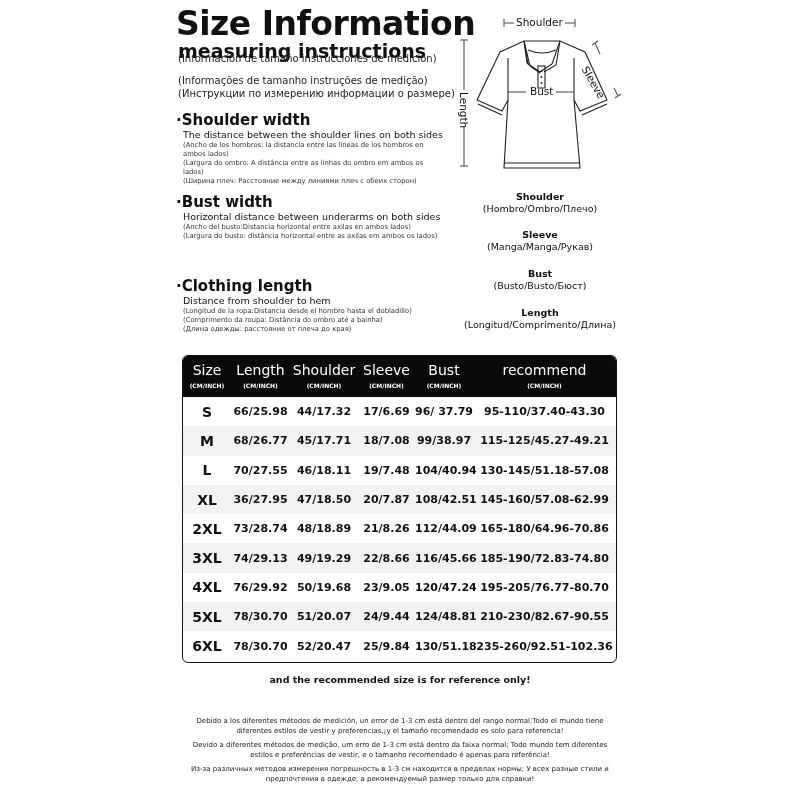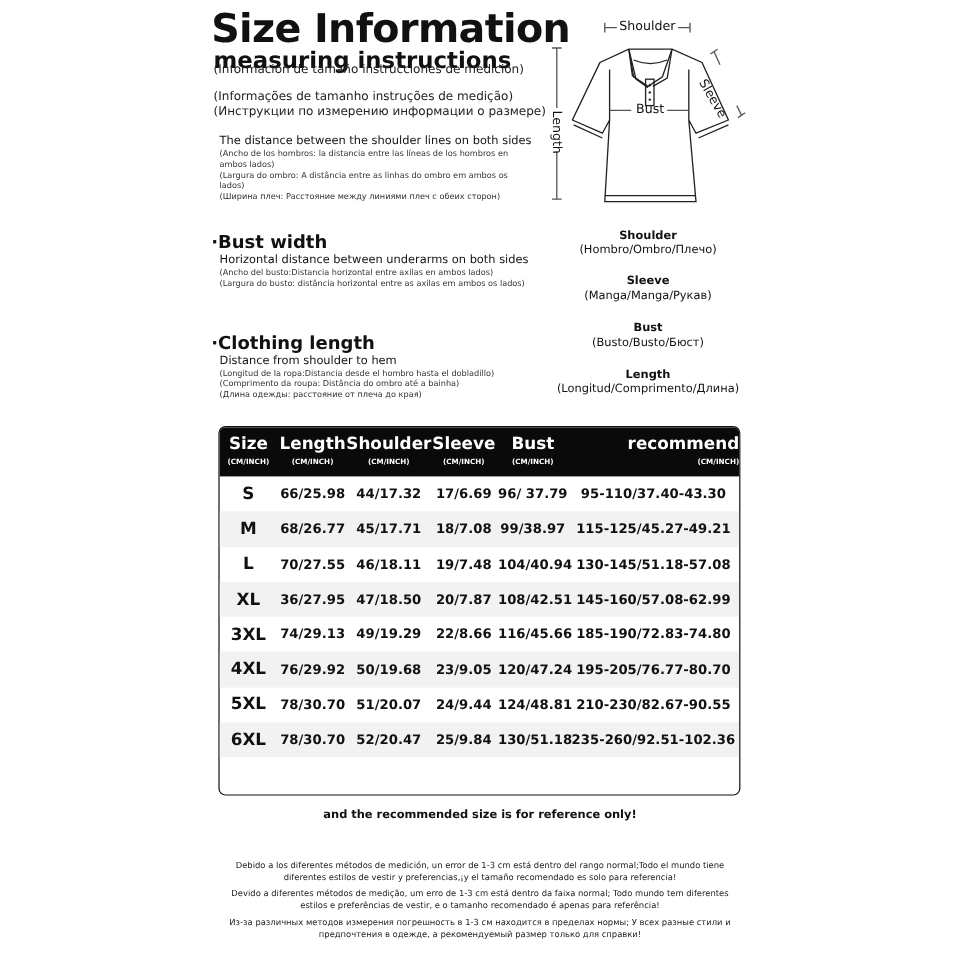--- a/index.html
+++ b/index.html
@@ -17,41 +17,42 @@
 
   .diagram { left: 452px; top: 8px; width: 170px; height: 165px; }
 
   .legend { left: 450px; width: 180px; text-align: center; }
   .legend .l-h { font-size: 9.5px; font-weight: bold; line-height: 12px; }
   .legend .l-s { font-size: 9.5px; line-height: 12px; }
 
   .table-wrap { left: 182px; top: 355px; width: 433px; height: 306px; border: 1.5px solid #111; border-radius: 6px; overflow: hidden; background: #fff; }
   .thead { display: flex; background: #0a0a0a; color: #fff; height: 41px; }
   .th { display: flex; flex-direction: column; align-items: center; justify-content: center; }
-  .th .h1 { font-size: 14px; font-weight: bold; line-height: 15px; white-space: nowrap; }
+  .th .h1 { font-size: 14px; font-weight: normal; line-height: 15px; white-space: nowrap; }
   .th .h2 { font-size: 6px; font-weight: bold; line-height: 9px; margin-top: 3px; white-space: nowrap; }
   .row { display: flex; height: 29.3px; align-items: center; }
   .row:nth-child(even) { background: #f2f2f2; }
   .cell { text-align: center; font-size: 11px; font-weight: bold; white-space: nowrap; }
   .cell.size { font-size: 14px; }
-  .c0 { width: 48px; } .c1 { width: 59px; } .c2 { width: 68px; } .c3 { width: 57px; } .c4 { width: 58px; } .c5 { width: 143px; align-items: flex-end; }
+  .c0 { width: 48px; } .c1 { width: 59px; } .c2 { width: 68px; } .c3 { width: 57px; } .c4 { width: 58px; } .c5 { width: 143px; }
 
   .note-en { left: 175px; top: 674px; width: 450px; text-align: center; font-size: 9.5px; font-weight: bold; line-height: 12.5px; }
   .note-t { left: 190px; width: 420px; text-align: center; font-size: 7px; line-height: 9.5px; color: #222; }
 </style>
 </head>
 <body>
 
 <div class="abs title">Size Information</div>
 <div class="abs subtitle">measuring instructions</div>
 <div class="abs trans" style="top:52px">(Información de tamaño instrucciones de medición)</div>
 <div class="abs trans" style="top:74px">(Informações de tamanho instruções de medição)</div>
 <div class="abs trans" style="top:87px">(Инструкции по измерению информации о размере)</div>
 
 <div class="abs sec" style="top:112px">
+  <div class="sec-h">·Shoulder width</div>
   <div class="sec-d">The distance between the shoulder lines on both sides</div>
   <div class="sec-t">(Ancho de los hombros: la distancia entre las líneas de los hombros en ambos lados)</div>
   <div class="sec-t">(Largura do ombro: A distância entre as linhas do ombro em ambos os lados)</div>
   <div class="sec-t">(Ширина плеч: Расстояние между линиями плеч с обеих сторон)</div>
 </div>
 
 <div class="abs sec" style="top:194px">
   <div class="sec-h">·Bust width</div>
   <div class="sec-d">Horizontal distance between underarms on both sides</div>
   <div class="sec-t">(Ancho del busto:Distancia horizontal entre axilas en ambos lados)</div>
@@ -188,20 +189,28 @@
     </div>
     <div class="row">
       <div class="cell size c0">XL</div>
       <div class="cell c1">36/27.95</div>
       <div class="cell c2">47/18.50</div>
       <div class="cell c3">20/7.87</div>
       <div class="cell c4">108/42.51</div>
       <div class="cell c5">145-160/57.08-62.99</div>
     </div>
     <div class="row">
+      <div class="cell size c0">2XL</div>
+      <div class="cell c1">73/28.74</div>
+      <div class="cell c2">48/18.89</div>
+      <div class="cell c3">21/8.26</div>
+      <div class="cell c4">112/44.09</div>
+      <div class="cell c5">165-180/64.96-70.86</div>
+    </div>
+    <div class="row">
       <div class="cell size c0">3XL</div>
       <div class="cell c1">74/29.13</div>
       <div class="cell c2">49/19.29</div>
       <div class="cell c3">22/8.66</div>
       <div class="cell c4">116/45.66</div>
       <div class="cell c5">185-190/72.83-74.80</div>
     </div>
     <div class="row">
       <div class="cell size c0">4XL</div>
       <div class="cell c1">76/29.92</div>

